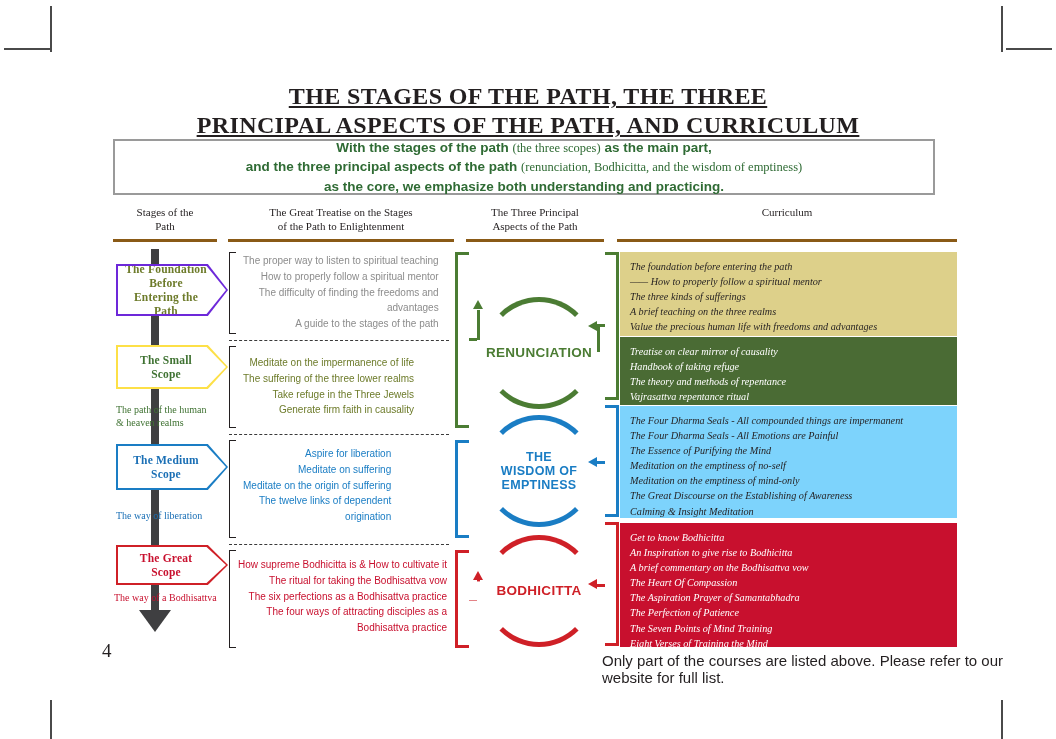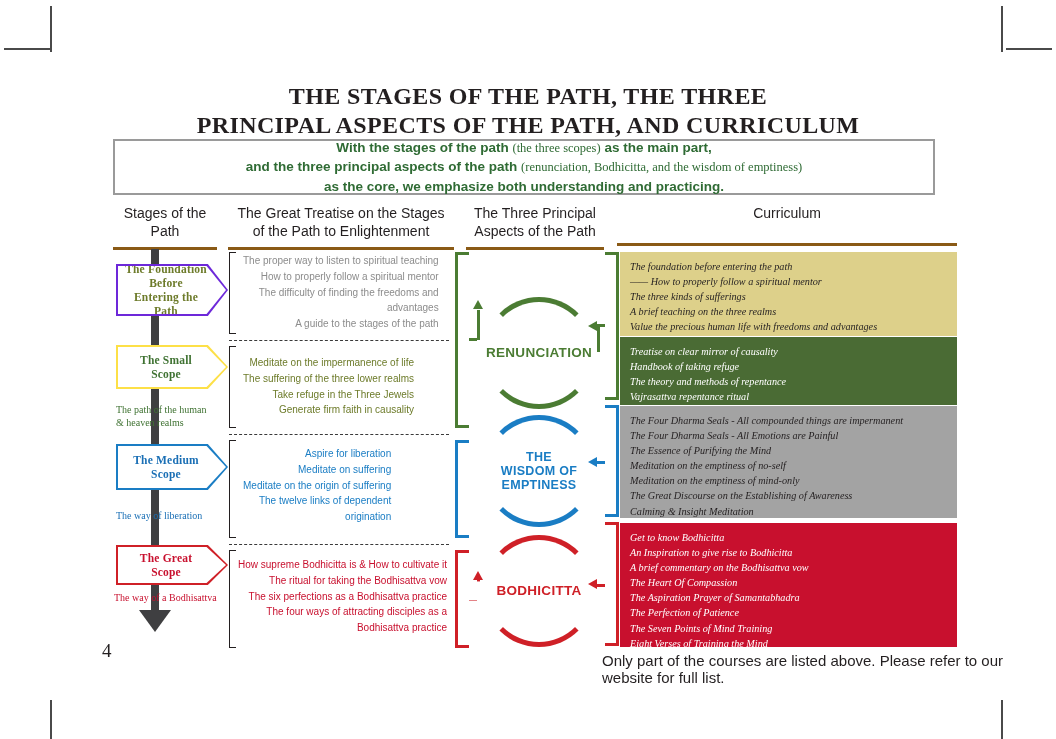--- a/index.html
+++ b/index.html
@@ -18,20 +18,21 @@
 
   
   .title-wrap { position: absolute; left: 0; top: 82px; width: 1056px; text-align: center; }
   .title-line {
     font-family: "Liberation Serif", serif;
     font-weight: bold;
     font-size: 24px;
     letter-spacing: .4px;
     color: #231f20;
     line-height: 1.22;
+    text-decoration: underline;
   }
 
   
   .sub-box {
     position: absolute; left: 113px; top: 139px; width: 822px; height: 56px;
     border: 2px solid #9a9a9a; background: #fff;
     display: flex; flex-direction: column; align-items: center; justify-content: center;
     padding: 2px 6px;
   }
   .sub-line {
@@ -39,21 +40,21 @@
     white-space: nowrap;
     text-align: center;
   }
   .sub-line .ser {
     font-family: "Liberation Serif", serif; font-weight: normal; font-size: 12.5px;
   }
 
   
   .col-head { position: absolute; text-align: center; }
   .col-head .ch-txt {
-    font-family: Liberation Sans, sans-serif; font-size: 14px; color: #231f20;
+    font-family: Liberation Serif, serif; font-size: 11px; color: #231f20;
     line-height: 1.28; display: block;
   }
   .col-head .rule { margin-top: 6px; height: 3px; background: #8a5a16; width: 100%; }
 
   
   .spine { position: absolute; left: 151px; width: 8px; background: #3f3f41; }
   .spine-arrow {
     position: absolute; left: 139px; width: 0; height: 0;
     border-left: 16px solid transparent; border-right: 16px solid transparent;
     border-top: 22px solid #3f3f41;
@@ -341,21 +342,21 @@
     <div>Value the precious human life with freedoms and advantages</div>
   </div>
 
   <div class="panel" style="left:620px; top:337px; width:337px; height:68px; background:#4a6b34; color:#ffffff;">
     <div>Treatise on clear mirror of causality</div>
     <div>Handbook of taking refuge</div>
     <div>The theory and methods of repentance</div>
     <div>Vajrasattva repentance ritual</div>
   </div>
 
-  <div class="panel" style="left:620px; top:406px; width:337px; height:112px; background:#a3a3a3; color:#231f20;">
+  <div class="panel" style="left:620px; top:406px; width:337px; height:112px; background:#7dd3fc; color:#231f20;">
     <div>The Four Dharma Seals - All compounded things are impermanent</div>
     <div>The Four Dharma Seals - All Emotions are Painful</div>
     <div>The Essence of Purifying the Mind</div>
     <div>Meditation on the emptiness of no-self</div>
     <div>Meditation on the emptiness of mind-only</div>
     <div>The Great Discourse on the Establishing of Awareness</div>
     <div>Calming &amp; Insight Meditation</div>
     <div>A debate between being awakened &amp; dreaming</div>
   </div>
 

